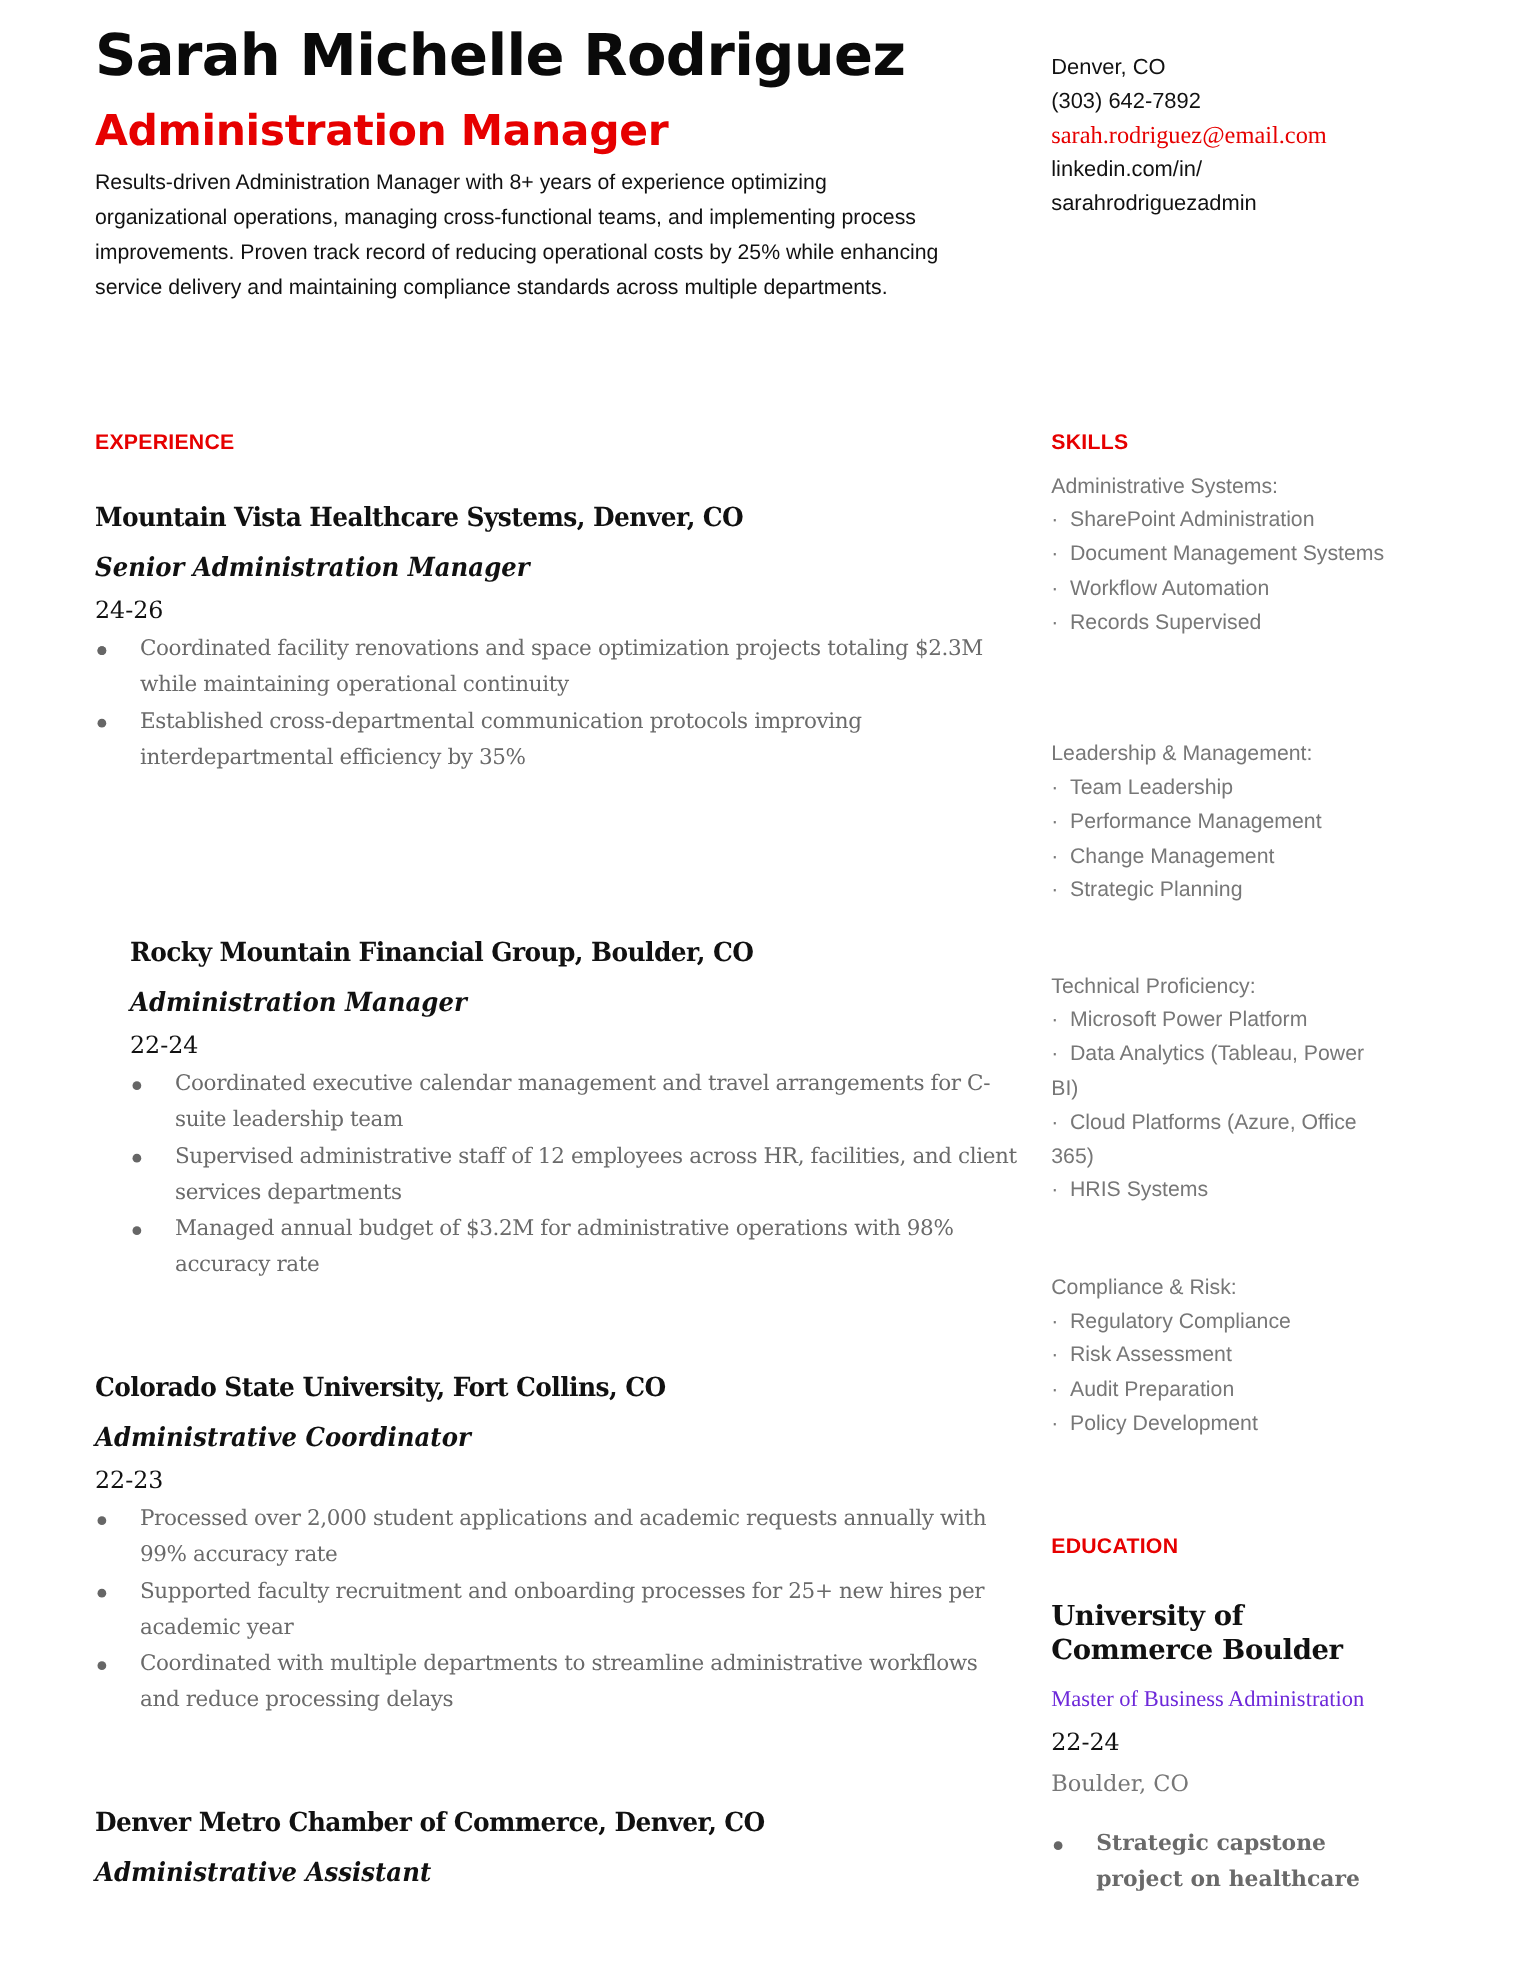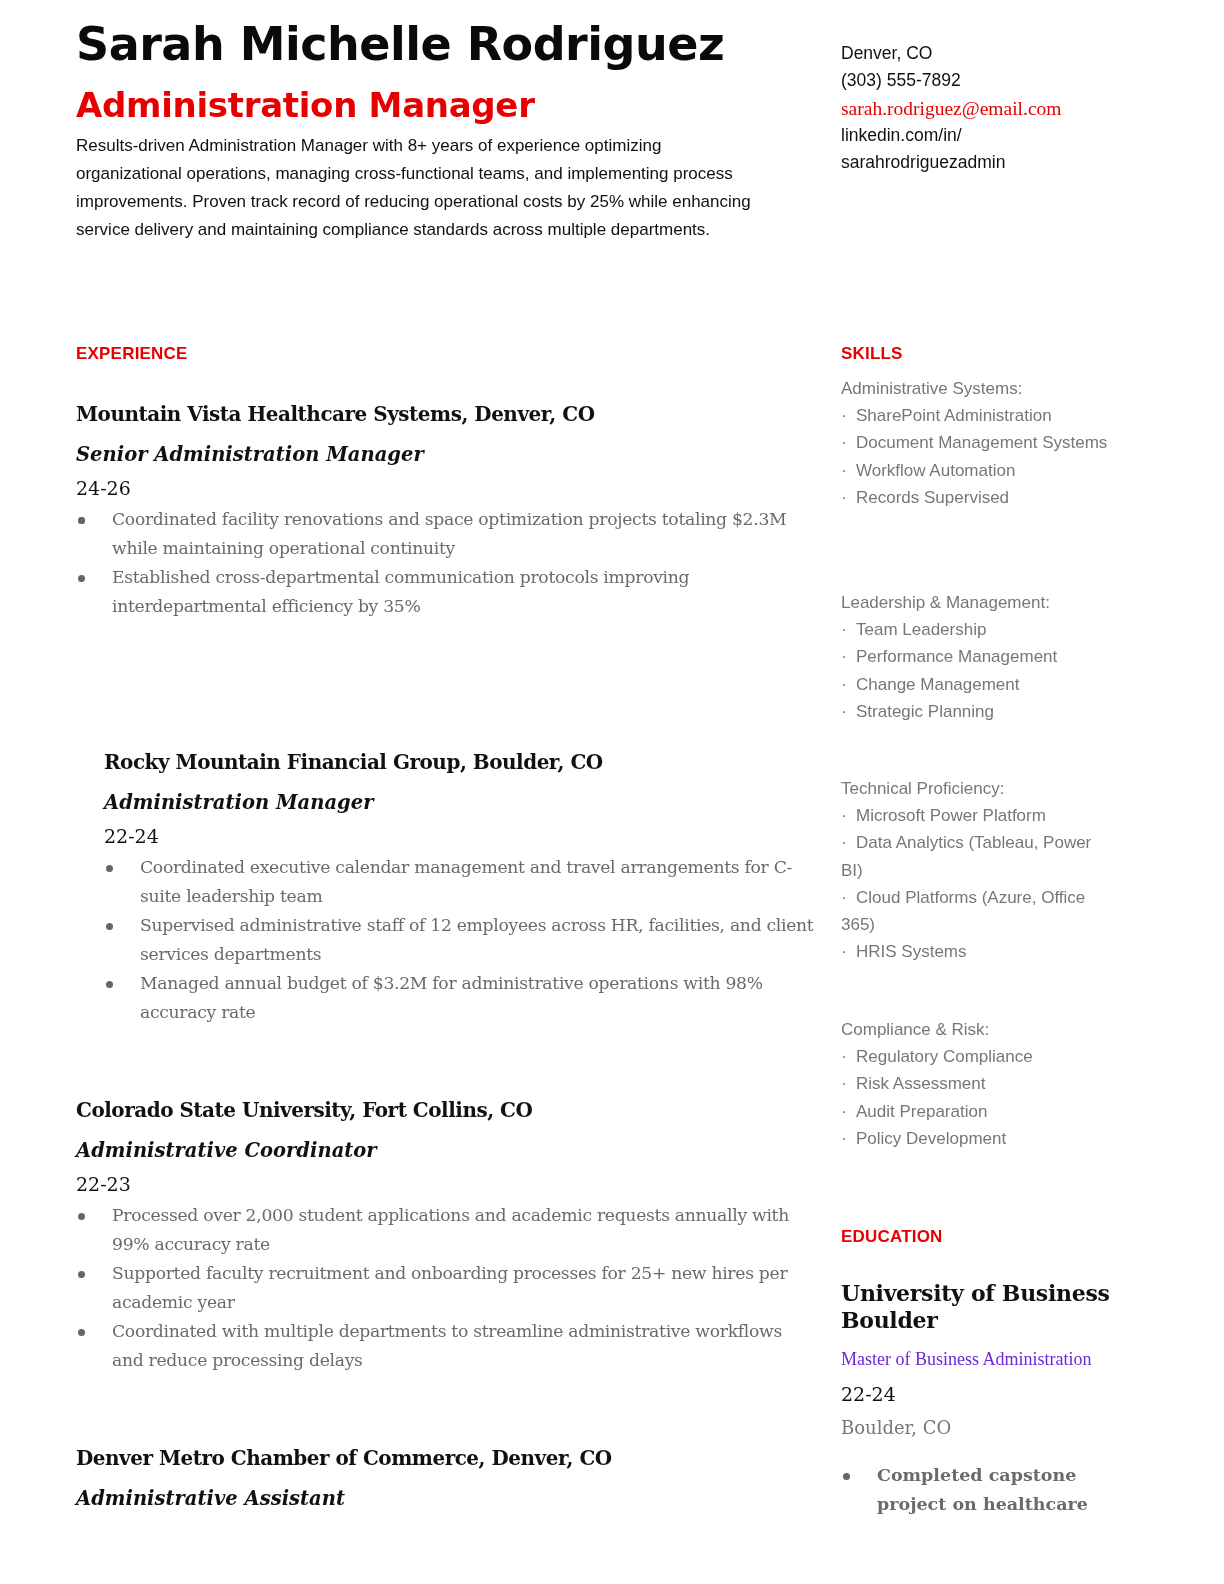--- a/index.html
+++ b/index.html
@@ -39,21 +39,21 @@
 </style>
 </head>
 <body>
 
 <h1 class="name">Sarah Michelle Rodriguez</h1>
 <h2 class="title">Administration Manager</h2>
 <p class="summary">Results-driven Administration Manager with 8+ years of experience optimizing organizational operations, managing cross-functional teams, and implementing process improvements. Proven track record of reducing operational costs by 25% while enhancing service delivery and maintaining compliance standards across multiple departments.</p>
 
 <div class="contact">
   <div>Denver, CO</div>
-  <div>(303) 555-7892</div>
+  <div>(303) 642-7892</div>
   <div class="email">sarah.rodriguez@email.com</div>
   <div>linkedin.com/in/</div>
   <div>sarahrodriguezadmin</div>
 </div>
 
 <h3 class="section-heading" style="left:76px; top:344px;">EXPERIENCE</h3>
 
 <div class="job" style="top:399px;">
   <p class="company">Mountain Vista Healthcare Systems, Denver, CO</p>
   <p class="role">Senior Administration Manager</p>
@@ -122,20 +122,20 @@
   <div class="cat">Compliance &amp; Risk:</div>
   <div class="item"><span class="dot">·</span><span>Regulatory Compliance</span></div>
   <div class="item"><span class="dot">·</span><span>Risk Assessment</span></div>
   <div class="item"><span class="dot">·</span><span>Audit Preparation</span></div>
   <div class="item"><span class="dot">·</span><span>Policy Development</span></div>
 </div>
 
 <h3 class="section-heading" style="left:841px; top:1227px;">EDUCATION</h3>
 
 <div class="edu">
-  <p class="school">University of Business Boulder</p>
+  <p class="school">University of Commerce Boulder</p>
   <p class="degree">Master of Business Administration</p>
   <p class="edates">22-24</p>
   <p class="eloc">Boulder, CO</p>
   <ul>
-    <li><span class="bullet"></span><span>Completed capstone project on healthcare</span></li>
+    <li><span class="bullet"></span><span>Strategic capstone project on healthcare</span></li>
   </ul>
 </div>
 
 </body></html>

